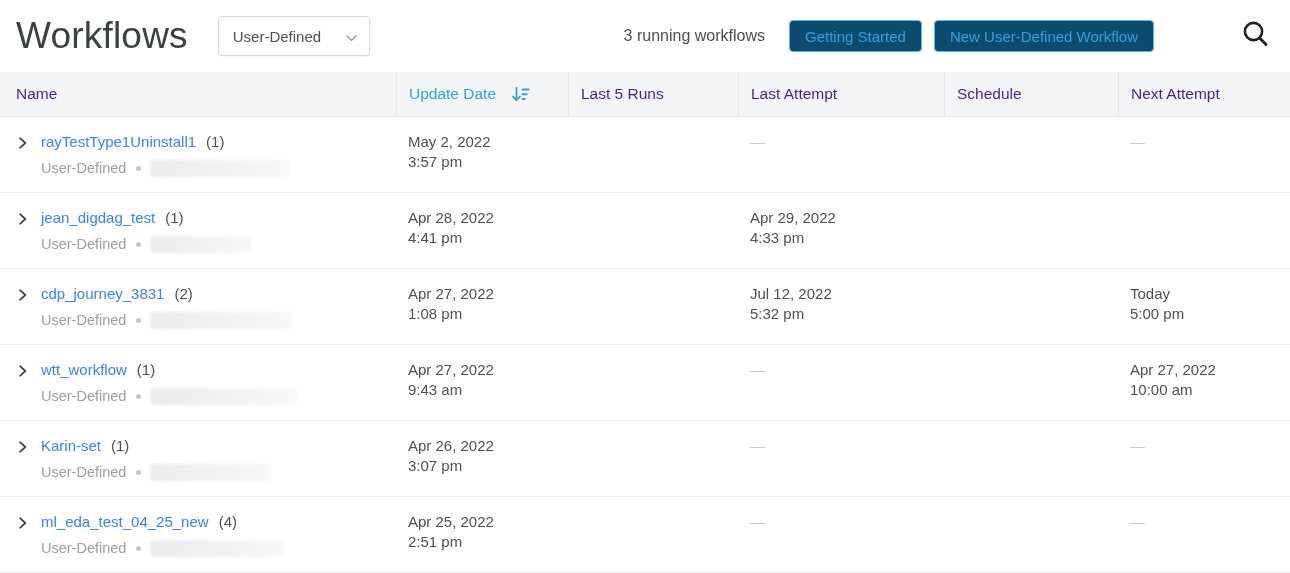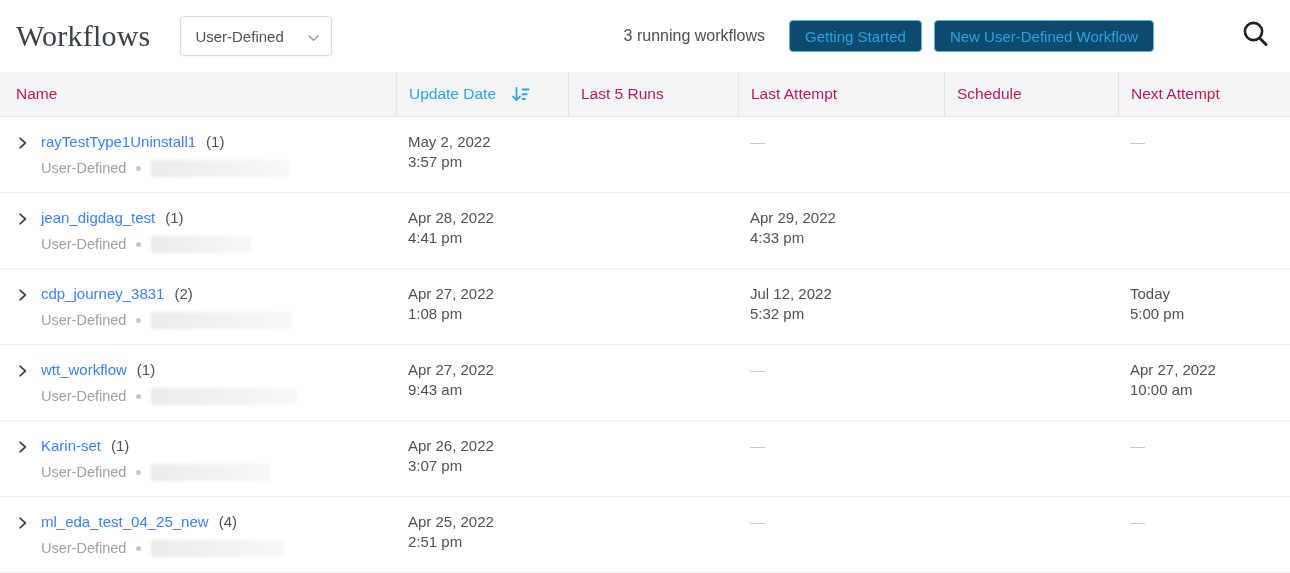--- a/index.html
+++ b/index.html
@@ -1,37 +1,37 @@
 <!DOCTYPE html>
 <html><head>
 <meta charset="utf-8">
 <style>
   * { box-sizing: border-box; margin: 0; padding: 0; }
   html, body { width: 1290px; height: 573px; overflow: hidden; background: #fff;
     font-family: "Liberation Sans", sans-serif; }
 
   
   .topbar { display: flex; align-items: center; height: 72px; padding: 0 10px 0 16px; background: #fff; }
-  .page-title { font-size: 30px; color: #3A4148; letter-spacing: .2px; font-family: Liberation Serif, serif; }
+  .page-title { font-size: 37px; color: #3A4148; letter-spacing: .2px; }
   .filter-dropdown { margin-left: 30px; width: 152px; height: 40px; border: 1px solid #D8DBDE;
     border-radius: 4px; background: #fff; display: flex; align-items: center; justify-content: space-between;
     padding: 0 12px 0 14px; font-size: 15px; color: #4B5257; box-shadow: 0 1px 2px rgba(60,70,80,.05); cursor: pointer; }
   .right-group { margin-left: auto; display: flex; align-items: center; }
   .running-count { font-size: 16px; color: #494F54; margin-right: 24px; }
   .btn { border: 1px solid #55B7E6; color: #2BA4DF; background: #0c4a6e; border-radius: 4px;
     font-size: 15px; height: 32px; padding: 0 15px; margin-right: 12px; font-family: inherit; cursor: pointer; }
   .search-wrap { margin-left: 72px; margin-right: 6px; width: 36px; height: 36px;
     display: flex; align-items: center; justify-content: center; cursor: pointer; background: none; border: none; }
 
   
   .grid { width: 1290px; }
   .grid-header, .grid-row { display: grid; grid-template-columns: 396px 172px 170px 206px 174px 1fr; }
   .grid-header { height: 45px; background: #F4F5F7; border-bottom: 1px solid #E3E6E9; }
   .gh-cell { display: flex; align-items: center; height: 100%; padding-left: 12px;
-    border-left: 1px solid #E3E6E9; font-size: 15.5px; color: #be185d; cursor: pointer; }
+    border-left: 1px solid #E3E6E9; font-size: 15.5px; color: #4c1d95; cursor: pointer; }
   .gh-cell.first { border-left: none; padding-left: 16px; }
   .gh-cell.sorted { color: #2BA4DF; }
   .sort-icon { margin-left: 15px; display: inline-flex; }
 
   .grid-row { height: 76px; border-bottom: 1px solid #ECEEF0; cursor: pointer; }
   .cell { padding: 15px 0 0 12px; font-size: 15px; line-height: 20px; color: #4B5257; }
   .val { display: block; }
   .val.dash { color: #C6CBCF; }
 
   .name-cell { padding: 15px 0 0 16px; display: flex; align-items: flex-start; }

